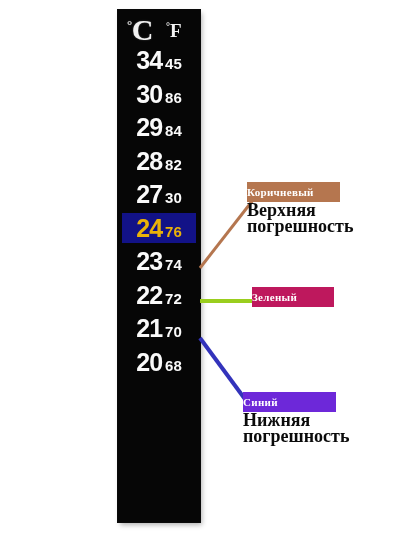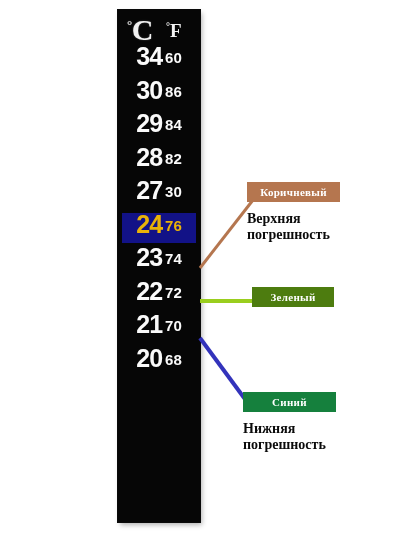--- a/index.html
+++ b/index.html
@@ -46,21 +46,21 @@
   .unit-f .deg{font-size:10px;vertical-align:super;}
 
   .rows{position:absolute;left:0;top:34px;width:82px;}
   .row{
     position:relative;
     height:33.5px;
     box-sizing:border-box;
   }
   .row .vals{
     position:absolute;left:0;top:0;right:0;bottom:0;
-    display:flex;justify-content:center;
+    display:flex;align-items:center;justify-content:center;
   }
   .c-val{
     color:#fafafa;
     font-family:"Liberation Sans", sans-serif;
     font-weight:bold;
     font-size:25px;
     line-height:25px;
     letter-spacing:-1px;
   }
   .f-val{
@@ -92,33 +92,31 @@
 
   
   .callout{position:absolute;}
   .tag{
     display:inline-block;
     color:#ffffff;
     font-family:"Liberation Serif", serif;
     font-weight:bold;
     font-size:11px;
     letter-spacing:.3px;
-    text-align:center;
     padding:4px 0 4px 0;
     box-sizing:border-box;
   }
   .tag-brown{background:#b5764f;width:93px;}
-  .tag-green{background:#4d7c0f;width:82px;}
-  .tag-blue {background:#15803d;width:93px;}
+  .tag-green{background:#be185d;width:82px;}
+  .tag-blue {background:#6d28d9;width:93px;}
   .desc{
-    margin-top:9px;
     color:#0b0b0b;
     font-family:"Liberation Serif", serif;
     font-weight:bold;
-    font-size:14px;
+    font-size:18px;
     line-height:16px;
     white-space:pre-line;
   }
   .c-brown{left:247px;top:182px;}
   .c-green{left:252px;top:287px;}
   .c-blue {left:243px;top:392px;}
 </style>
 </head>
 <body>
 
@@ -130,21 +128,21 @@
         <span class="deg">°</span><span>C</span>
       </div>
       <div class="unit-f">
         <span class="deg">°</span><span>F</span>
       </div>
     </div>
     <div class="rows" id="rows">
         <div class="row">
           <div class="vals">
             <span class="c-val">34</span>
-            <span class="f-val">60</span>
+            <span class="f-val">45</span>
           </div>
         </div>
         <div class="row">
           <div class="vals">
             <span class="c-val">30</span>
             <span class="f-val">86</span>
           </div>
         </div>
         <div class="row">
           <div class="vals">

